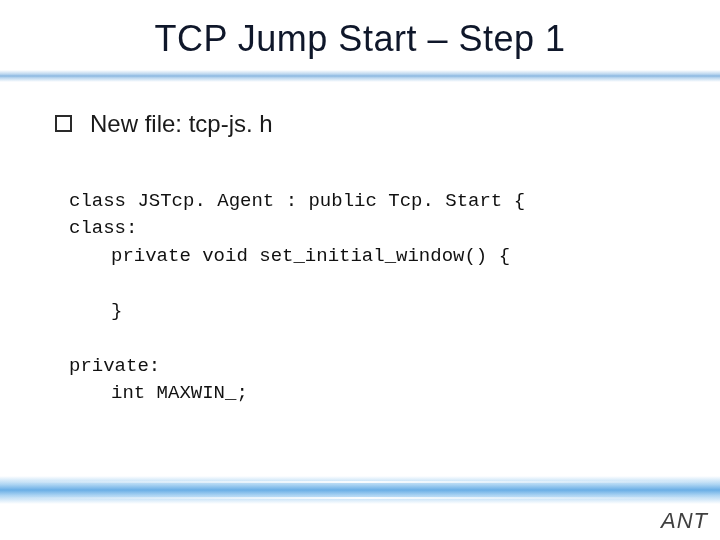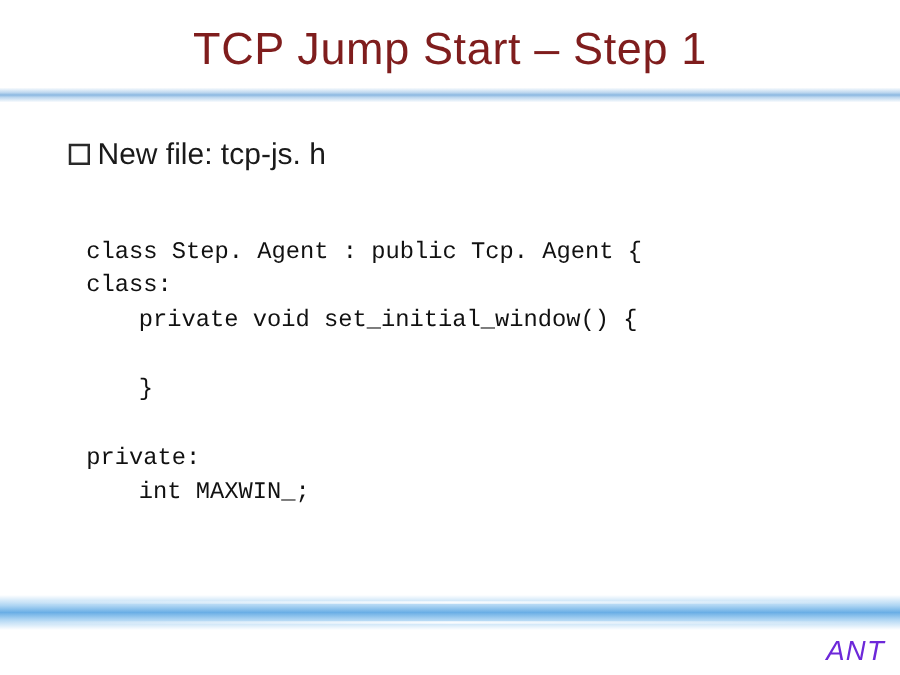--- a/index.html
+++ b/index.html
@@ -12,21 +12,21 @@
 
   .title-area {
     position: relative;
     width: 100%;
     padding-top: 18px;
     text-align: center;
   }
   .title-text {
     font-size: 36px;
     font-weight: 400;
-    color: #7f1d1d;
+    color: #0f172a;
     letter-spacing: 0.5px;
     text-align: center;
   }
   .title-underline {
     margin-top: 10px;
     width: 100%;
     height: 12px;
     background: linear-gradient(to bottom,
       rgba(170,205,235,0.0) 0%,
       rgba(130,180,225,0.55) 35%,
@@ -35,21 +35,21 @@
       rgba(170,205,235,0.0) 100%);
   }
 
   .content {
     padding: 28px 55px 0 55px;
   }
 
   .bullet-row {
     display: flex;
     align-items: flex-start;
-    gap: 6px;
+    gap: 18px;
     margin-bottom: 22px;
   }
   .bullet-square {
     width: 17px;
     height: 17px;
     border: 2px solid #2a2a2a;
     margin-top: 5px;
     flex: 0 0 auto;
   }
   .bullet-text {
@@ -94,40 +94,40 @@
 
   .logo {
     position: absolute;
     right: 12px;
     bottom: 6px;
     font-family: Arial, sans-serif;
     font-size: 22px;
     font-style: italic;
     font-weight: 500;
     letter-spacing: 1px;
-    color: #6d28d9;
+    color: #404040;
   }
 </style>
 </head>
 <body>
 
 <div class="title-area">
   <div class="title-text">TCP Jump Start – Step 1</div>
   <div class="title-underline"></div>
 </div>
 
 <div class="content">
 
   <div class="bullet-row">
     <span class="bullet-square"></span>
     <span class="bullet-text">New file: tcp-js. h</span>
   </div>
 
   <div class="code-block">
-<span>class Step. Agent : public Tcp. Agent {</span>
+<span>class JSTcp. Agent : public Tcp. Start {</span>
 <span>class:</span>
 <span class="ind1">private void set_initial_window() {</span>
 <span class="ind1">}</span>
 <span>private:</span>
 <span class="ind1">int MAXWIN_;</span>
 
   </div>
 
 </div>
 

